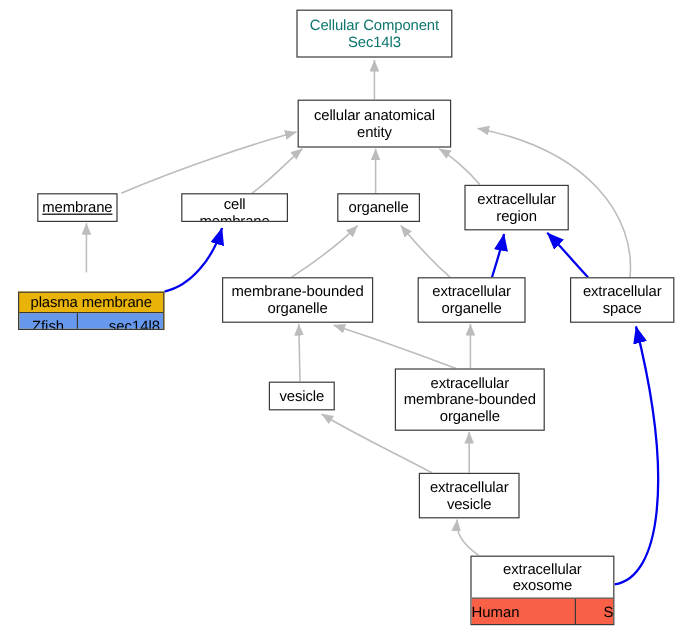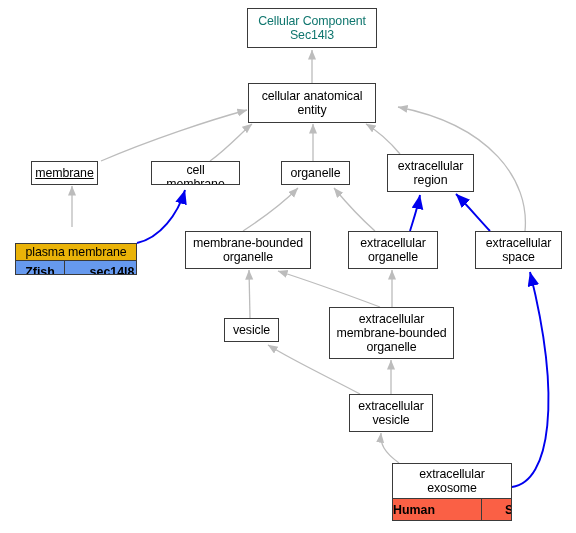--- a/index.html
+++ b/index.html
@@ -57,21 +57,20 @@
   }
   .anno-cell {
     flex: 1 1 0;
     display: flex;
     align-items: center;
     justify-content: center;
     font-size: 12.4px;
     color: #000000;
     text-align: right;
     white-space: nowrap;
-    font-weight: bold;
   }
   .anno-cell + .anno-cell {
     border-left: 1.4px solid #3a3a3a;
     padding-left: 23px;
   }
 </style>
 </head>
 <body>
 
 <div id="graph-root">

